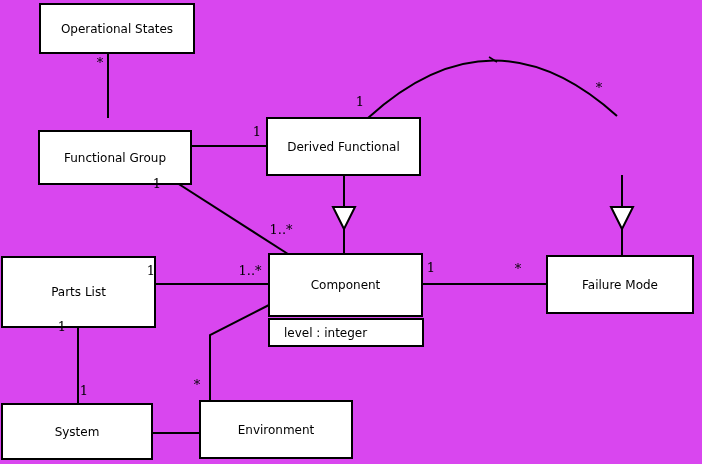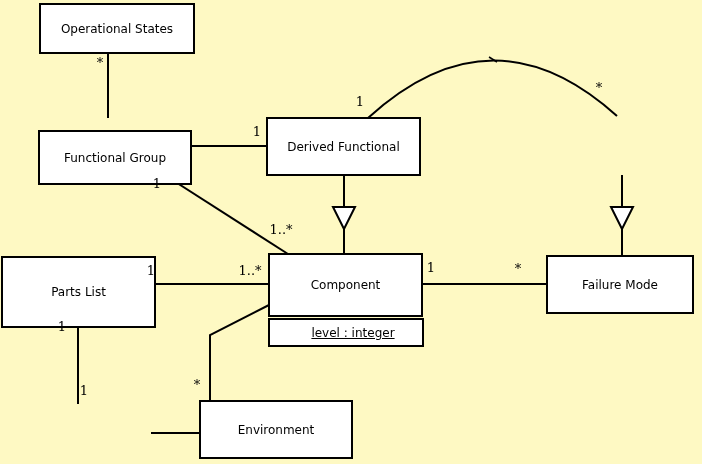--- a/index.html
+++ b/index.html
@@ -4,21 +4,21 @@
 <style>
   html, body {
     margin: 0;
     padding: 0;
     background: #ffffff;
   }
   #canvas {
     position: relative;
     width: 702px;
     height: 464px;
-    background: #fef9c3;
+    background: #d946ef;
     font-family: "DejaVu Sans", sans-serif;
     color: #000000;
     overflow: hidden;
   }
   #wires {
     position: absolute;
     left: 0;
     top: 0;
     z-index: 1;
   }
@@ -35,26 +35,25 @@
     z-index: 2;
     white-space: nowrap;
   }
   .uml-attr {
     position: absolute;
     box-sizing: border-box;
     border: 2px solid #000000;
     background: #ffffff;
     display: flex;
     align-items: center;
-    justify-content: center;
+    justify-content: flex-start;
     padding-left: 14px;
     font-size: 12px;
     z-index: 2;
     white-space: nowrap;
-    text-decoration: underline;
   }
   .mult {
     position: absolute;
     font-family: "DejaVu Serif", serif;
     font-size: 13px;
     line-height: 1;
     transform: translate(-50%, -50%);
     z-index: 3;
     white-space: nowrap;
   }
@@ -115,20 +114,23 @@
     <span>Component</span>
   </div>
   <div class="uml-attr" style="left:268px; top:318px; width:156px; height:29px;">
     <span>level : integer</span>
   </div>
 
   <div class="uml-class" style="left:546px; top:255px; width:148px; height:59px;">
     <span>Failure Mode</span>
   </div>
 
+  <div class="uml-class" style="left:1px; top:403px; width:152px; height:57px;">
+    <span>System</span>
+  </div>
 
   <div class="uml-class" style="left:199px; top:400px; width:154px; height:59px;text-align:right;">
     <span>Environment</span>
   </div>
 
   <span class="mult" style="left:100px; top:62px;">*</span>
   <span class="mult" style="left:257px; top:131px;">1</span>
   <span class="mult" style="left:157px; top:183px;">1</span>
   <span class="mult" style="left:281px; top:229px;">1..*</span>
   <span class="mult" style="left:360px; top:101px;">1</span>

